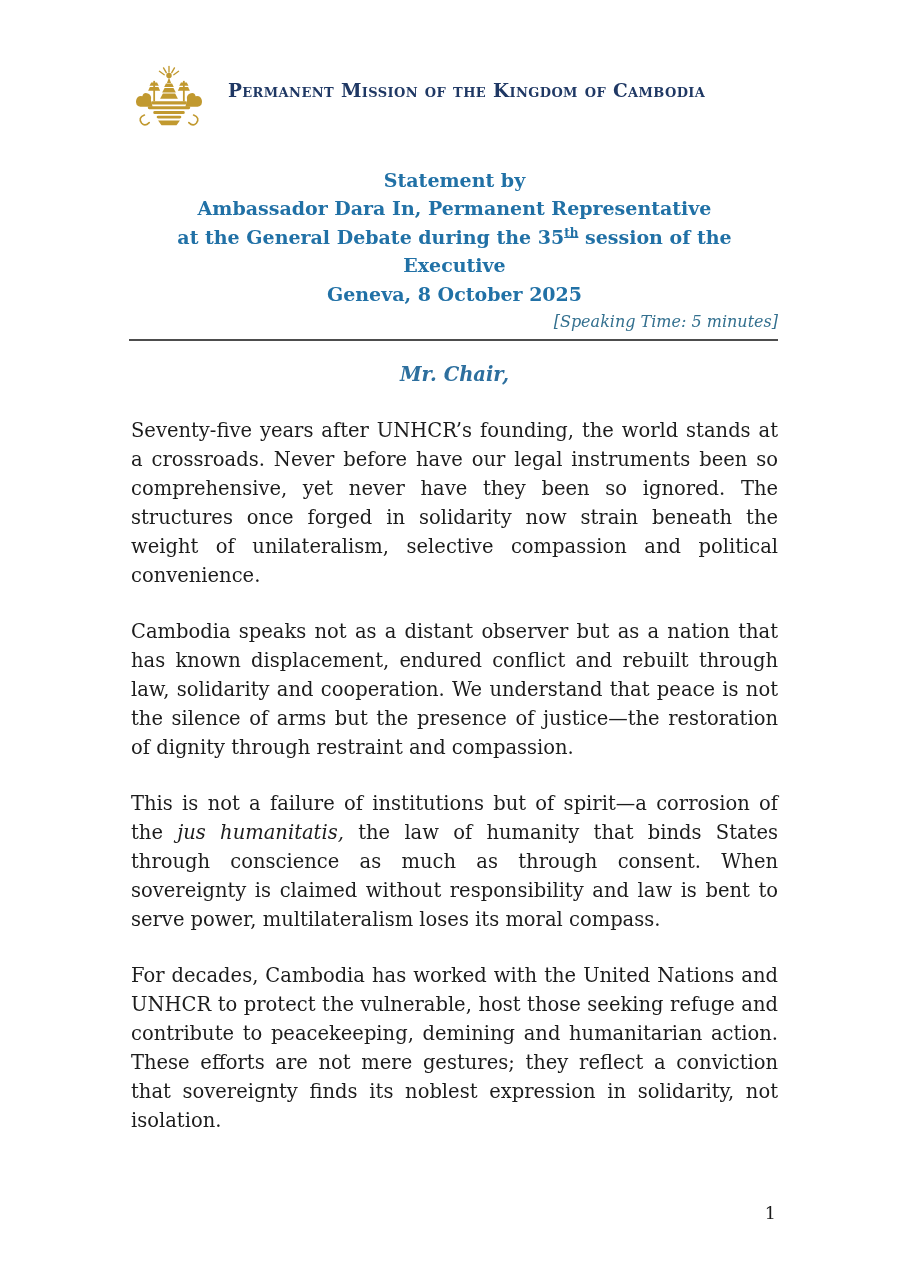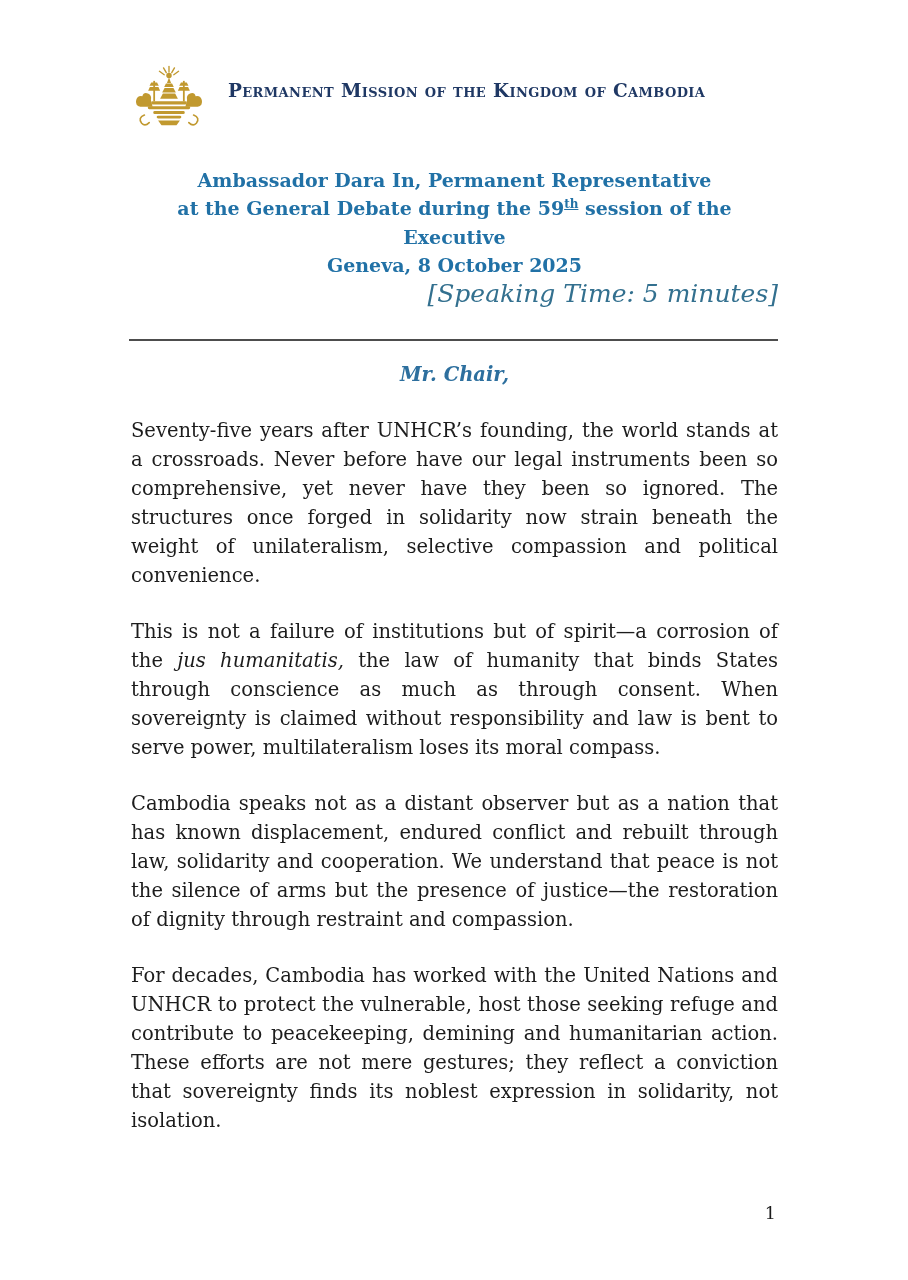--- a/index.html
+++ b/index.html
@@ -49,21 +49,21 @@
     font-weight: bold;
     font-size: 19px;
     line-height: 28.4px;
   }
   .title-block sup { font-size: 12px; line-height: 0; text-decoration: underline; }
   .speaking-time {
     text-align: right;
     font-weight: normal;
     font-style: italic;
     color: #33708f;
-    font-size: 25px;
+    font-size: 16px;
   }
 
   
   .rule {
     position: absolute;
     left: 129px;
     width: 649px;
     top: 331px;
     border: none;
     border-top: 2px solid #4d4d4d;
@@ -138,31 +138,32 @@
           <path d="M96 72 q10 4 4 12 q-5 5 -11 -1"></path>
         </g>
       </svg>
     </div>
     <div class="org">
       <div>Permanent Mission of the Kingdom of Cambodia</div>
     </div>
   </header>
 
   <section class="title-block">
+    <div>Statement by</div>
     <div>Ambassador Dara In, Permanent Representative</div>
-    <div><span>at the General Debate during the 59</span><sup>th</sup><span> session of the Executive</span></div>
+    <div><span>at the General Debate during the 35</span><sup>th</sup><span> session of the Executive</span></div>
     <div>Geneva, 8 October 2025</div>
     <div class="speaking-time">[Speaking Time: 5 minutes]</div>
   </section>
 
   <hr class="rule">
 
   <main class="body-text">
     <p class="salutation">Mr. Chair,</p>
     <p class="par"><span>Seventy-five years after UNHCR’s founding, the world stands at a crossroads. Never before have our legal instruments been so comprehensive, yet never have they been so ignored. The structures once forged in solidarity now strain beneath the weight of unilateralism, selective compassion and political convenience.</span></p>
+    <p class="par"><span>Cambodia speaks not as a distant observer but as a nation that has known displacement, endured conflict and rebuilt through law, solidarity and cooperation. We understand that peace is not the silence of arms but the presence of justice—the restoration of dignity through restraint and compassion.</span></p>
     <p class="par"><span>This is not a failure of institutions but of spirit—a corrosion of the </span><span class="it">jus humanitatis,</span><span> the law of humanity that binds States through conscience as much as through consent. When sovereignty is claimed without responsibility and law is bent to serve power, multilateralism loses its moral compass.</span></p>
-    <p class="par"><span>Cambodia speaks not as a distant observer but as a nation that has known displacement, endured conflict and rebuilt through law, solidarity and cooperation. We understand that peace is not the silence of arms but the presence of justice—the restoration of dignity through restraint and compassion.</span></p>
     <p class="par"><span>For decades, Cambodia has worked with the United Nations and UNHCR to protect the vulnerable, host those seeking refuge and contribute to peacekeeping, demining and humanitarian action. These efforts are not mere gestures; they reflect a conviction that sovereignty finds its noblest expression in solidarity, not isolation.</span></p>
   </main>
 
   <div class="page-number">1</div>
 
 </div>
 
 </body></html>

